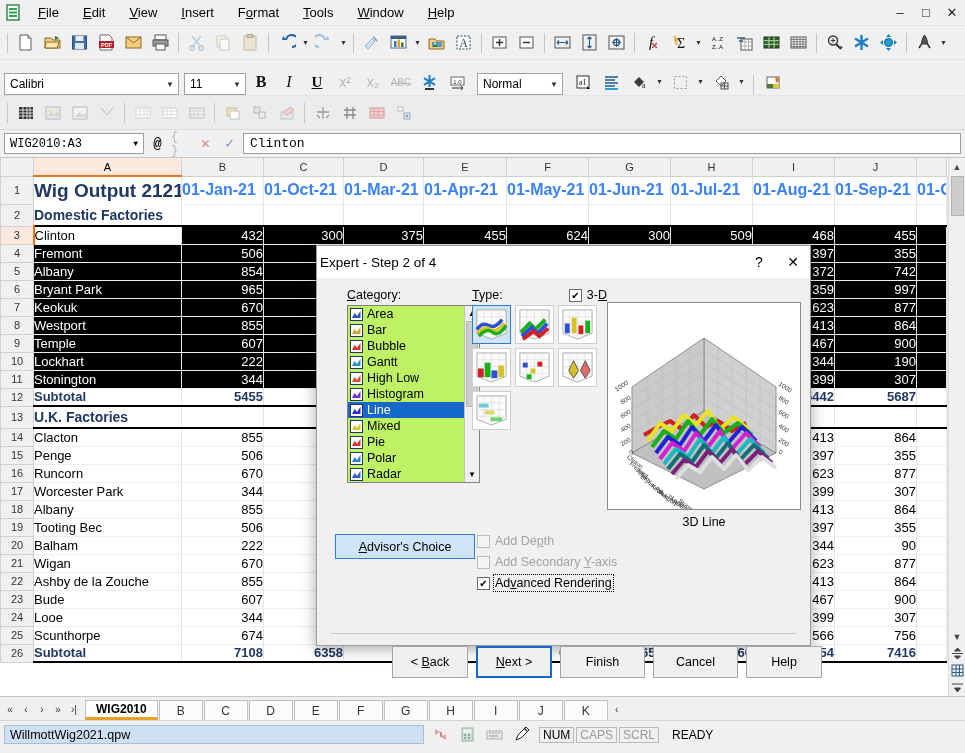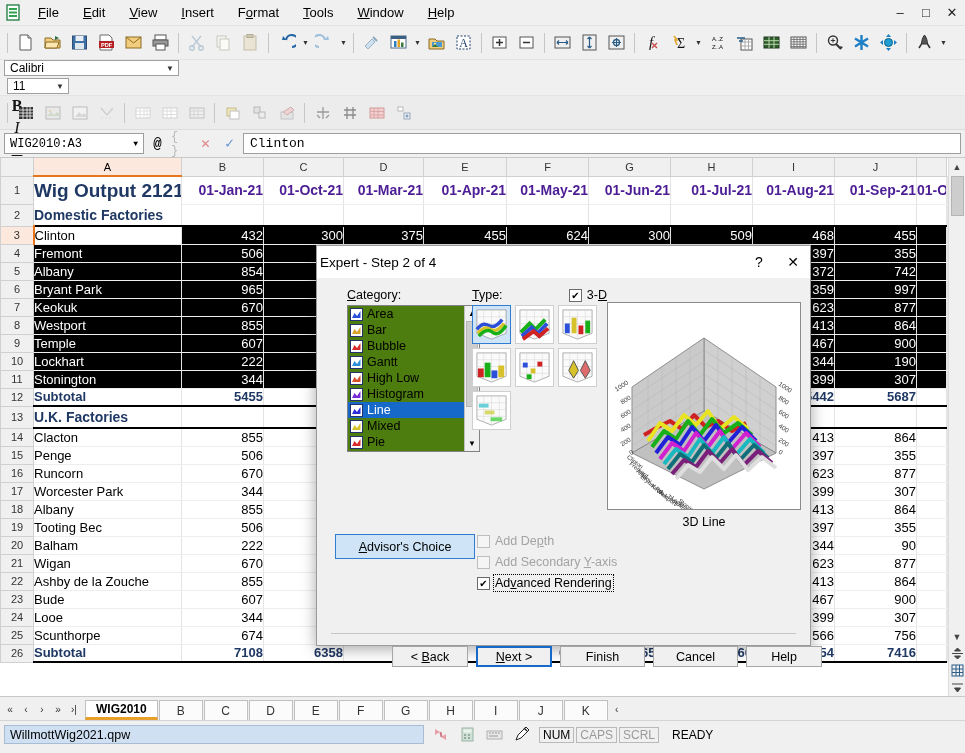--- a/index.html
+++ b/index.html
@@ -34,22 +34,22 @@
              padding:0 3px; border-bottom:1px solid #e4e4e4; }
   .tb-btn { width:27px; height:27px; display:flex; align-items:center; justify-content:center;
             border:1px solid transparent; border-radius:2px; }
   .tb-sep { width:1px; height:20px; background:#c6c6c6; margin:0 4px; }
   .tb-caret { width:11px; height:27px; display:flex; align-items:center; justify-content:center;
               font-size:7px; color:#333; }
   .toolbar3 { height:34px; background:#ececec; display:flex; align-items:center; padding:0 3px;
               border-bottom:1px solid #dcdcdc; }
 
   
-  .fmtbar { height:36px; background:#f0f0f0; display:flex; align-items:flex-start;
-            padding:0 4px; border-bottom:1px solid #e4e4e4; gap:2px;flex-direction:column; }
+  .fmtbar { height:36px; background:#f0f0f0; display:flex; align-items:flex-end;
+            padding:0 4px; border-bottom:1px solid #e4e4e4; gap:2px; }
   .combo {
     height:22px; background:#fff; border:1px solid #a0a0a0; display:flex; align-items:center;
     font-size:12px; padding-left:5px; position:relative; color:#000;
   }
   .combo .arw { position:absolute; right:4px; font-size:8px; color:#333; }
   .fbtn { width:26px; height:26px; display:flex; align-items:center; justify-content:center;
           border:1px solid transparent; border-radius:2px; font-size:14px; color:#111; }
   .fbtn.dis { color:#b5b5b5; }
 
   
@@ -71,21 +71,21 @@
   .colhdr { height:18px; background:#f0f0f0; border:1px solid #d0d0d0; border-top:none;
             font-size:11px; font-weight:normal; color:#333; text-align:center; }
   .colhdr.sel { background:#fce8dc; border-bottom:2px solid #e8741c; color:#000; }
   .rowhdr { width:33px; height:18px; background:#f0f0f0; border:1px solid #d0d0d0;
             font-size:11px; text-align:center; color:#333; }
   .rowhdr.sel { background:#fce8dc; border-right:2px solid #e8741c; }
   .cell { height:18px; font-size:13px; border-right:1px solid #e4e4e4;
           border-bottom:1px solid #eee; padding:0 4px; white-space:nowrap; overflow:hidden; }
   .cell.num { text-align:right; }
   .cell.title { font-weight:bold; font-size:19px; color:#1f3864; border-bottom:none; }
-  .cell.hdrdate { font-weight:bold; color:#4c1d95; text-align:right; font-size:14px; }
+  .cell.hdrdate { font-weight:bold; color:#3b82f6; font-size:16px; }
   .cell.section { font-weight:bold; color:#1f3864; font-size:14px; }
   .cell.subtot { font-weight:bold; color:#1f3864; }
   .rowsel .cell { background:#000; color:#fff; }
   .rowsel .cell.anchor { background:#fff; color:#000; }
   .topline { border-top:2px solid #000; }
   .botline { border-bottom:2px solid #000; }
 
   
   #vscroll { width:17px; background:#f0f0f0; border-left:1px solid #dcdcdc;
              display:flex; flex-direction:column; align-items:center; }
@@ -119,21 +119,21 @@
             background:#f0f0f0; border:1px solid #9b9b9b;
             box-shadow:0 3px 14px rgba(0,0,0,.35); }
   #dlg-title { height:32px; background:#fff; display:flex; align-items:center;
                padding-left:3px; font-size:13.5px; }
   #dlg-title .t { flex:1; }
   .dlg-wbtn { width:34px; height:32px; display:flex; align-items:center; justify-content:center;
               font-size:14px; }
   #dlg-body { padding:10px 14px 0 14px; position:relative; height:369px; }
   .dlg-lbl { font-size:12.5px; color:#000; margin-bottom:3px; }
   .dlg-lbl u { text-decoration:underline; }
-  #catlist { width:133px; height:147px; background:#4d7c0f; border:1px solid #828282;
+  #catlist { width:133px; height:178px; background:#bef264; border:1px solid #828282;
              display:flex; }
   #catlist .items { flex:1; overflow:hidden; }
   .catrow { height:16px; display:flex; align-items:center; font-size:12.5px; padding-left:2px; gap:4px;}
   .catrow.sel { background:#1669c8; color:#fff; }
   .catico { width:13px; height:13px; border:1px solid #25316b; background:#fff; flex:0 0 13px;
             position:relative; overflow:hidden; }
   #catscroll { width:15px; background:#f0f0f0; border-left:1px solid #c0c0c0;
                display:flex; flex-direction:column; }
   #catscroll .ar { height:15px; display:flex; align-items:center; justify-content:center; font-size:8px; }
   #catscroll .th { height:86px; background:#cdcdcd; border:1px solid #b5b5b5; margin:0 1px; }
@@ -144,21 +144,21 @@
   #preview { position:absolute; left:290px; top:24px; width:194px; height:208px;
              background:#fff; border:1px solid #8a8a8a; }
   #prev-cap { position:absolute; left:290px; top:236px; width:194px; text-align:center;
               font-size:12.5px; line-height:16px; }
   .ckrow { display:flex; align-items:center; gap:5px; font-size:12.5px; margin-bottom:7px; }
   .ckbox { width:13px; height:13px; border:1px solid #6b6b6b; background:#fff;
            display:flex; align-items:center; justify-content:center; font-size:10px; flex:0 0 13px;}
   .ckrow.dis { color:#a3a3a3; }
   .ckrow.dis .ckbox { border-color:#bdbdbd; background:#f5f5f5; }
   .focusring { outline:1px dotted #000; outline-offset:1px; }
-  .dlgbtn { height:21px; border:1px solid #a6a6a6; background:#f0f0f0; font-size:12.5px;
+  .dlgbtn { height:32px; border:1px solid #a6a6a6; background:#f0f0f0; font-size:12.5px;
             display:flex; align-items:center; justify-content:center; }
   .dlgbtn.def { border:2px solid #1669c8; }
   .dlgbtn.adv { background:#cfe4f7; border:1px solid #2e7dd1; width:140px; height:25px; }
   #dlg-sep { position:absolute; left:14px; right:14px; top:355px; height:1px; background:#c7c7c7; }
   #btnrow { position:absolute; left:75px; top:368px; display:flex; gap:8px; }
 </style>
 </head>
 <body>
 
 <div id="titlebar">

